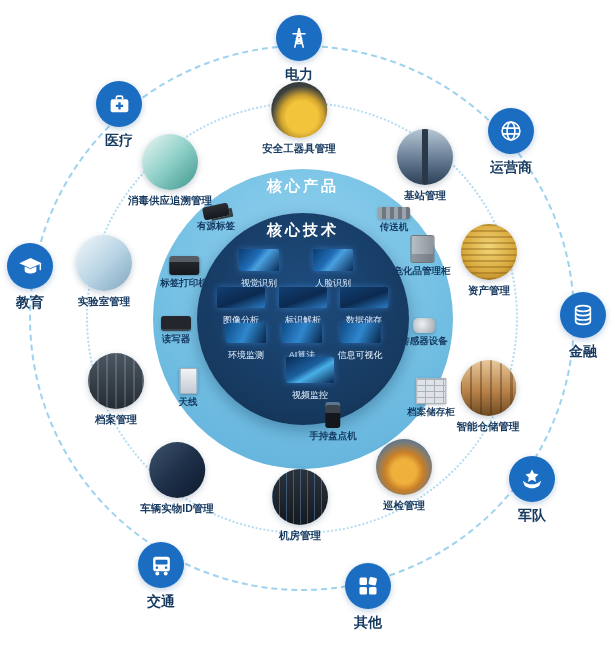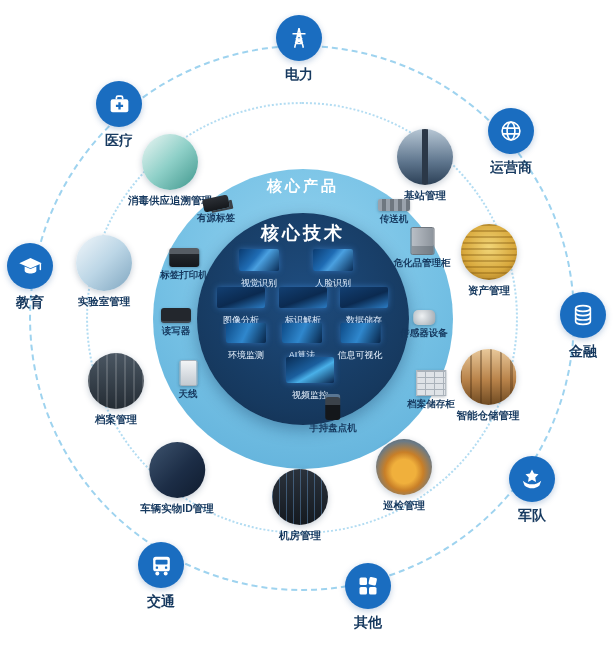--- a/index.html
+++ b/index.html
@@ -13,21 +13,21 @@
   .disc{position:absolute;border-radius:50%;}
   .disc-products{left:153px;top:169px;width:300px;height:300px;z-index:3;
     background:radial-gradient(circle at 50% 32%,#93d2ef 0%,#74c0e4 55%,#5cadd8 100%);}
   .disc-tech{left:197px;top:213px;width:212px;height:212px;z-index:7;
     background:radial-gradient(circle at 50% 38%,#1e4c7e 0%,#16395f 70%,#112c4c 100%);
     box-shadow:0 5px 16px rgba(10,40,80,.35);}
 
   .title{position:absolute;transform:translateX(-50%);color:#fff;font-weight:bold;
          letter-spacing:3px;white-space:nowrap;}
   .title-products{left:303px;top:177px;font-size:15px;z-index:4;}
-  .title-tech{left:303px;top:221px;font-size:18px;z-index:9;}
+  .title-tech{left:303px;top:221px;font-size:15px;z-index:9;}
 
   
   .industry{position:absolute;transform:translateX(-50%);display:flex;flex-direction:column;
             align-items:center;gap:5px;z-index:5;}
   .ind-circle{width:46px;height:46px;border-radius:50%;background:#1a6dc0;display:flex;
               align-items:center;justify-content:center;box-shadow:0 2px 6px rgba(20,80,150,.28);}
   .ind-label{font-size:14px;font-weight:bold;color:#16395f;white-space:nowrap;}
 
   
   .scenario{position:absolute;transform:translateX(-50%);display:flex;flex-direction:column;
@@ -46,21 +46,21 @@
                linear-gradient(180deg,#e8c89a 0%,#b9834a 55%,#6e4a22 100%);}
   .p-archive{background:repeating-linear-gradient(90deg,rgba(255,255,255,.16) 0 2px,transparent 2px 9px),
              linear-gradient(180deg,#4a5662 0%,#242c34 100%);}
   .p-patrol{background:radial-gradient(circle at 50% 58%,#f0b03c 0 28%,#c87f28 45%,#6b7a85 70%,#49555e 100%);}
   .p-vehicle{background:linear-gradient(135deg,#3e546f 0%,#1c2d46 55%,#0f1b2e 100%);}
   .p-serverroom{background:repeating-linear-gradient(90deg,rgba(100,150,200,.45) 0 1px,transparent 1px 7px),
                 linear-gradient(180deg,#2a323c 0%,#14191f 100%);}
 
   
   .product{position:absolute;transform:translateX(-50%);display:flex;flex-direction:column;
-           align-items:center;gap:2px;z-index:8;}
+           align-items:center;gap:2px;z-index:8;margin-top:8px;}
   .pr-label{font-size:9.5px;font-weight:bold;color:#16395f;white-space:nowrap;}
   .pi{box-shadow:0 1px 3px rgba(20,40,60,.3);}
   .pi-tag{width:26px;height:13px;border-radius:3px;background:linear-gradient(#2c3036,#15181c);
           transform:rotate(-12deg);box-shadow:5px 4px 0 -2px #3a3f46;}
   .pi-conveyor{width:32px;height:12px;border-radius:2px;
           background:repeating-linear-gradient(90deg,#9aa2ac 0 4px,#6f7780 4px 8px);}
   .pi-printer{width:30px;height:19px;border-radius:3px;
           background:linear-gradient(180deg,#565c63 0 30%,#23272c 30%,#15181c 100%);}
   .pi-cabinet{width:22px;height:26px;border:1px solid #6e757d;border-radius:2px;
           background:linear-gradient(90deg,#b9bfc6,#8d949c);
@@ -169,37 +169,41 @@
   </div>
   <div class="product" style="left:431px;top:370px">
     <div class="pi pi-archive"></div>
     <div class="pr-label">档案储存柜</div>
   </div>
   <div class="product" style="left:333px;top:394px">
     <div class="pi pi-handheld"></div>
     <div class="pr-label">手持盘点机</div>
   </div>
 
+  <div class="scenario" style="left:299px;top:82px">
+    <div class="photo p-safety"></div>
+    <div class="sc-label">安全工器具管理</div>
+  </div>
   <div class="scenario" style="left:425px;top:129px">
     <div class="photo p-basestation"></div>
     <div class="sc-label">基站管理</div>
   </div>
   <div class="scenario" style="left:170px;top:134px">
     <div class="photo p-disinfect"></div>
     <div class="sc-label">消毒供应追溯管理</div>
   </div>
   <div class="scenario" style="left:489px;top:224px">
     <div class="photo p-asset"></div>
     <div class="sc-label">资产管理</div>
   </div>
   <div class="scenario" style="left:104px;top:235px">
     <div class="photo p-lab"></div>
     <div class="sc-label">实验室管理</div>
   </div>
-  <div class="scenario" style="left:488px;top:349px">
+  <div class="scenario" style="left:488px;top:360px">
     <div class="photo p-warehouse"></div>
     <div class="sc-label">智能仓储管理</div>
   </div>
   <div class="scenario" style="left:116px;top:353px">
     <div class="photo p-archive"></div>
     <div class="sc-label">档案管理</div>
   </div>
   <div class="scenario" style="left:404px;top:439px">
     <div class="photo p-patrol"></div>
     <div class="sc-label">巡检管理</div>

